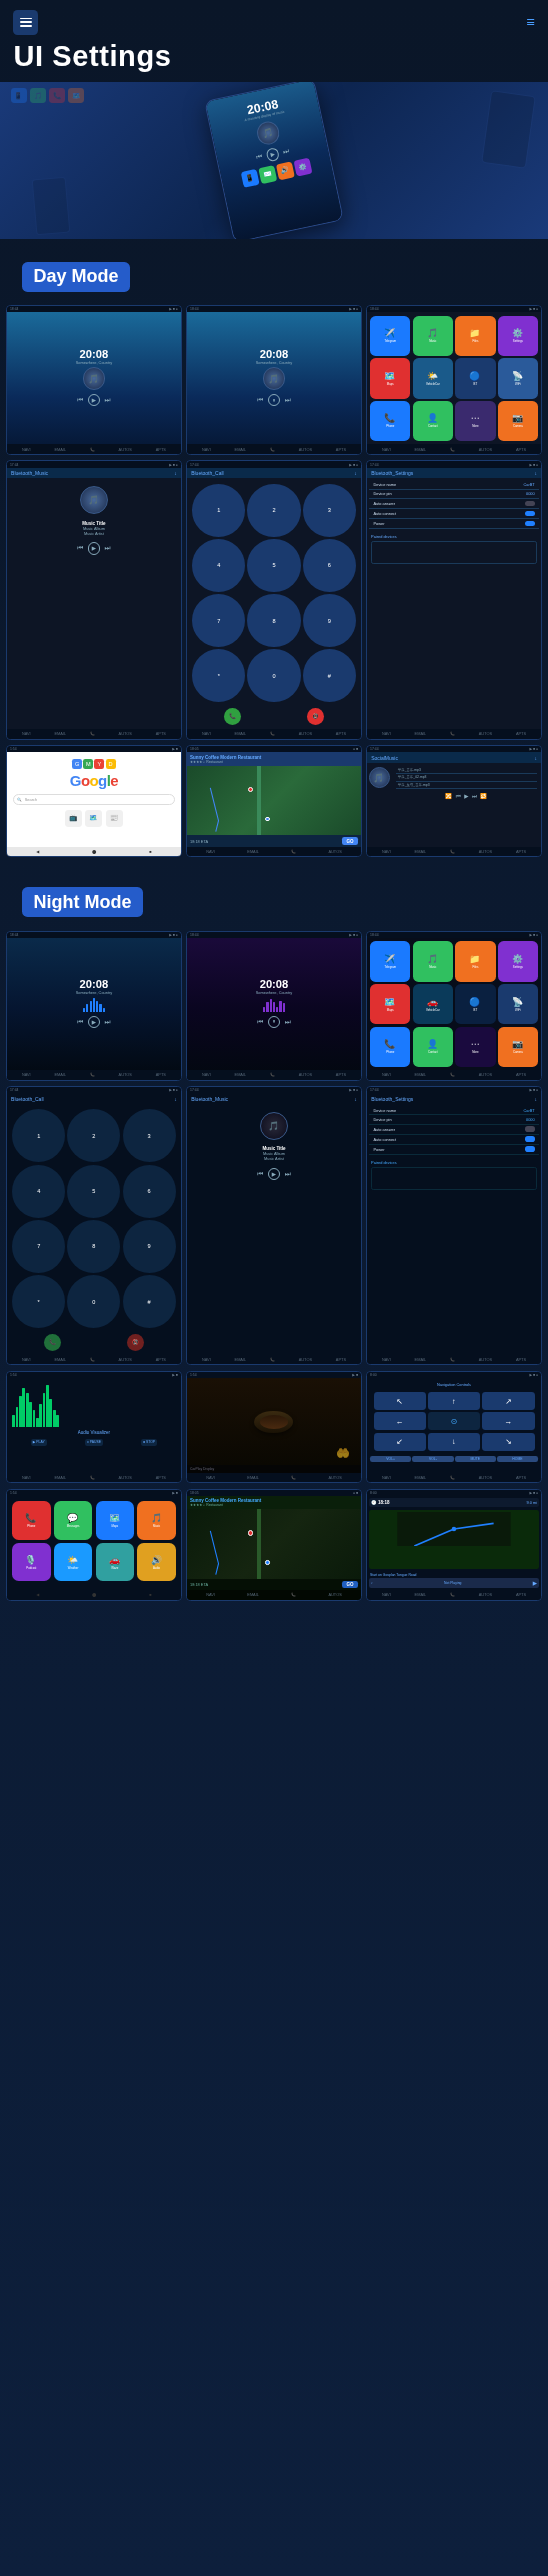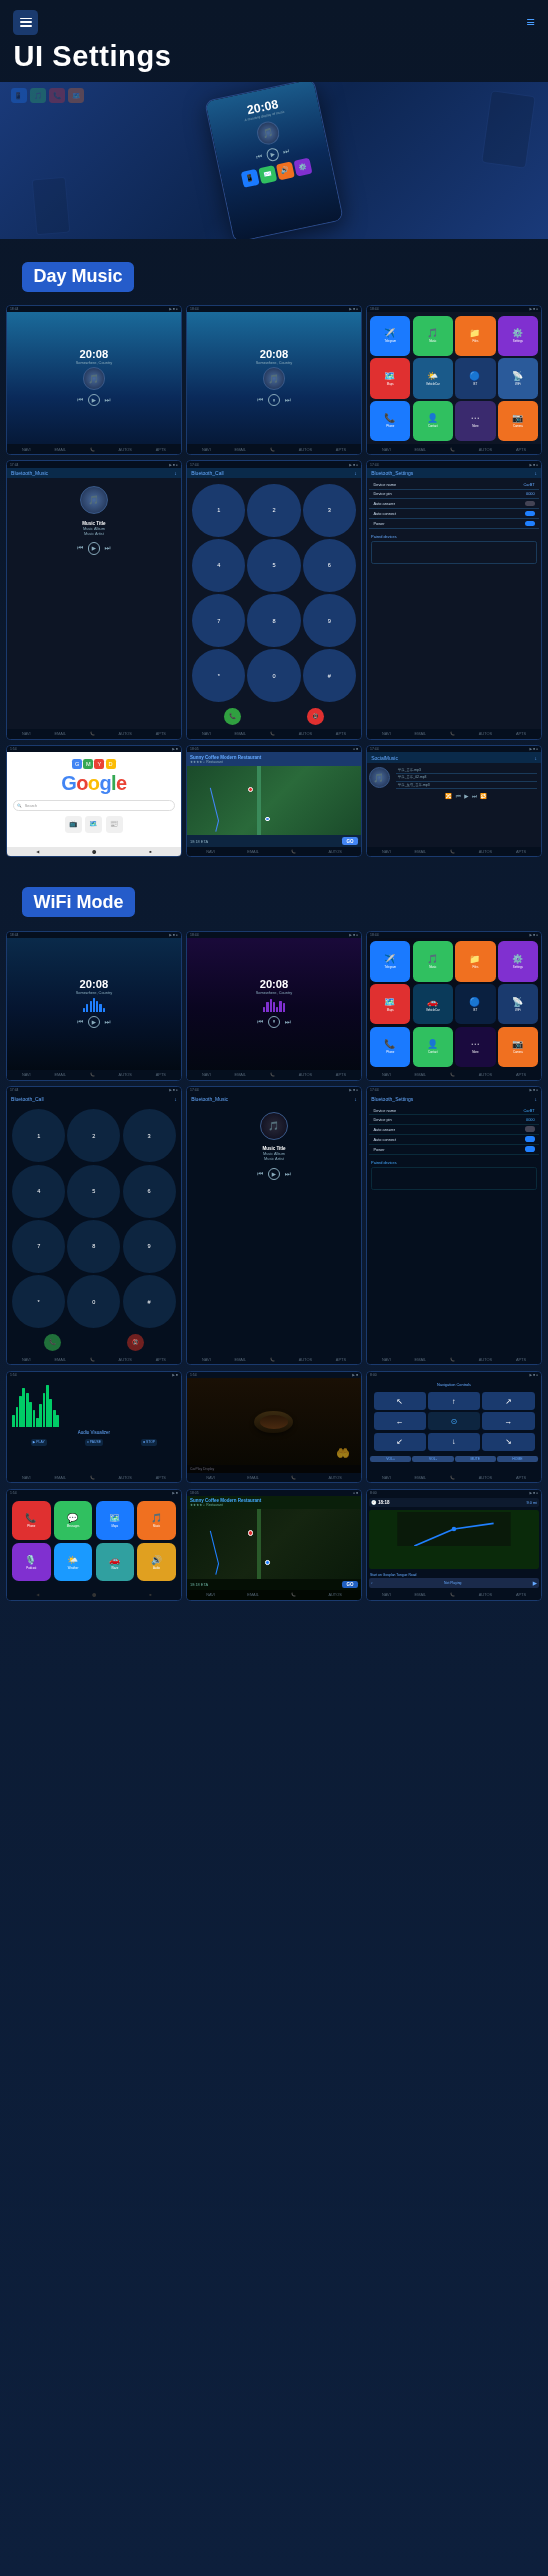--- a/index.html
+++ b/index.html
@@ -218,21 +218,21 @@
     }
 
     
     .google-screen {
       background: white;
       flex: 1;
       display: flex; flex-direction: column;
       align-items: center; padding: 6.7px;
     }
     .google-logo {
-      font-size: 20px; font-weight: 900; margin-bottom: 4.5px;
+      font-size: 15px; font-weight: 900; margin-bottom: 4.5px;
       letter-spacing: -0.6px;
     }
     .g-blue { color: #4285f4; }
     .g-red { color: #ea4335; }
     .g-yellow { color: #fbbc05; }
     .g-green { color: #34a853; }
     .search-box {
       width: 100%;
       height: 11.2px;
       border: 0.6px solid #ddd;
@@ -347,21 +347,21 @@
     <div style="position:absolute;right:17px;top:11.2px;opacity:0.2;transform:rotate(8deg);">
       <div style="width:45px;height:73px;background:#0a1628;border-radius:4.5px;border:0.6px solid #2a4a8a;"></div>
     </div>
     <div style="position:absolute;left:34px;bottom:5.6px;opacity:0.15;transform:rotate(-5deg);">
       <div style="width:34px;height:56px;background:#0a1628;border-radius:3.4px;border:0.6px solid #2a4a8a;"></div>
     </div>
   </div>
 </div>
 
 <div style="margin: 5.6px 11.2px 4.5px;">
-  <span class="section-label">Day Music</span>
+  <span class="section-label">Day Mode</span>
 </div>
 
 <div class="screenshots-grid">
 
   <div class="screenshot">
     <div class="status-bar">
       <span>18:44</span>
         <span>▶ ■ ●</span>
     </div>
     <div class="car-screen" style="background:linear-gradient(180deg,#1a6a9a 0%,#0a2a5a 60%,#051530 100%);">
@@ -692,21 +692,21 @@
       <span>NAVI</span>
       <span>EMAIL</span>
       <span>📞</span>
       <span>AUTOS</span>
       <span>APTS</span>
     </div>
   </div>
 </div>
 
 <div style="margin: 13.4px 11.2px 4.5px;">
-  <span class="section-label">WiFi Mode</span>
+  <span class="section-label">Night Mode</span>
 </div>
 
 <div class="screenshots-grid">
 
   <div class="screenshot">
     <div class="status-bar">
       <span>18:44</span>
         <span>▶ ■ ●</span>
     </div>
     <div class="car-screen" style="background:linear-gradient(180deg,#0a2a4a 0%,#051530 50%,#02080f 100%);">

